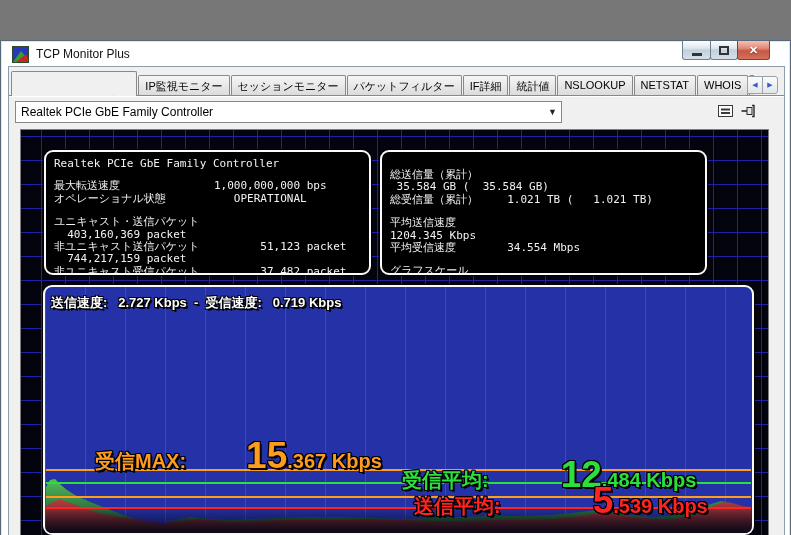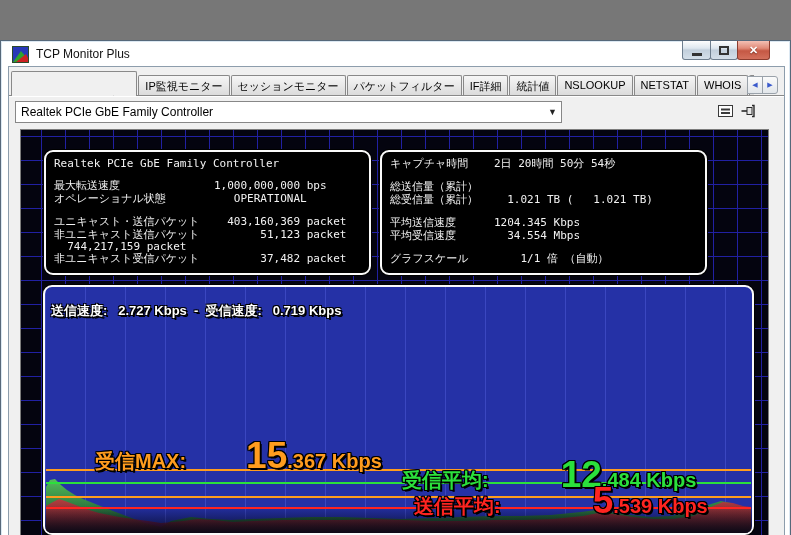--- a/index.html
+++ b/index.html
@@ -53,31 +53,31 @@
                      linear-gradient(to bottom,#2120a2 1px,transparent 1px);
     background-size:24px 24px;background-position:-4px 6px;}
   .info-panel{position:absolute;width:327px;height:125px;background:#000;border:2px solid #fafafa;
     border-radius:9px;box-shadow:0 0 0 1px #000;color:#f2f2f2;
     font-family:"DejaVu Sans Mono","DejaVu Sans",monospace;font-size:11px;line-height:12.4px;
     padding:6px 0 0 8px;overflow:hidden;}
   .panel-if{left:23px;top:20px;}
   .panel-cap{left:359px;top:20px;}
   .ip-title{margin-bottom:10px;white-space:pre;}
   .row{display:flex;white-space:pre;}
-  .row.gap{margin-top:11px;}
+  .row.gap{margin-top:11px;flex-direction:column;}
   .panel-if .lbl{width:160px;flex:0 0 auto;}
   .panel-cap .lbl{width:104px;flex:0 0 auto;}
   .val{white-space:pre;}
   
   :root{--max-line:#ff9c1e;--rx-avg:#2be03c;--tx-avg:#ff2420;}
   .graph-panel{position:absolute;left:22px;top:155px;width:711px;height:250px;
     background-color:#2531a6;border:2px solid #fafafa;border-radius:9px;box-shadow:0 0 0 1px #000;
     background-image:repeating-linear-gradient(to right,#3b47c0 0 1px,transparent 1px 40px);
     overflow:hidden;}
-  .graph-header{position:absolute;left:6px;top:15px;color:#fff;font-weight:bold;font-size:13px;
+  .graph-header{position:absolute;left:6px;top:7px;color:#fff;font-weight:bold;font-size:13px;
     white-space:pre;z-index:4;
     text-shadow:-1px -1px 0 #000,1px -1px 0 #000,-1px 1px 0 #000,1px 1px 0 #000,2px 2px 0 #000;}
   .area-svg{position:absolute;left:0;bottom:0;width:100%;height:60px;z-index:1;}
   .gline{position:absolute;left:1px;right:1px;height:2px;z-index:2;}
   .line-rxmax{top:182px;background:var(--max-line);}
   .line-rxavg{top:195px;background:var(--rx-avg);}
   .line-txmax{top:209px;background:var(--max-line);}
   .line-txavg{top:220px;background:var(--tx-avg);}
   .stat{position:absolute;white-space:nowrap;z-index:3;font-weight:bold;
     font-family:"Liberation Sans",sans-serif;}
@@ -169,22 +169,21 @@
         <div class="ip-title">Realtek PCIe GbE Family Controller</div>
         <div class="row"><span class="lbl">最大転送速度</span><span class="val">1,000,000,000 bps</span></div>
         <div class="row"><span class="lbl">オペレーショナル状態</span><span class="val">   OPERATIONAL</span></div>
         <div class="row gap"><span class="lbl">ユニキャスト・送信パケット</span><span class="val">  403,160,369 packet</span></div>
         <div class="row"><span class="lbl">非ユニキャスト送信パケット</span><span class="val">       51,123 packet</span></div>
         <div class="row"><span class="val">  744,217,159 packet</span></div>
         <div class="row"><span class="lbl">非ユニキャスト受信パケット</span><span class="val">       37,482 packet</span></div>
       </div>
 
       <div class="info-panel panel-cap">
-        <div class="row"><span class="lbl">キャプチャ時間</span><span class="val">2日 20時間 50分 54秒</span></div>
-        <div class="row gap"><span class="lbl">総送信量（累計）</span></div>
+        <div class="row gap"><span class="lbl">総送信量（累計）</span><span class="val"> 35.584 GB (  35.584 GB)</span></div>
         <div class="row"><span class="lbl">総受信量（累計）</span><span class="val">  1.021 TB (   1.021 TB)</span></div>
         <div class="row gap"><span class="lbl">平均送信速度</span><span class="val">1204.345 Kbps</span></div>
         <div class="row"><span class="lbl">平均受信速度</span><span class="val">  34.554 Mbps</span></div>
         <div class="row gap"><span class="lbl">グラフスケール</span><span class="val">    1/1 倍 （自動）</span></div>
       </div>
 
       <div class="graph-panel">
         <div class="graph-header">送信速度:   2.727 Kbps  -  受信速度:   0.719 Kbps</div>
 
         <svg class="area-svg" viewBox="0 0 707 60" preserveAspectRatio="none">

